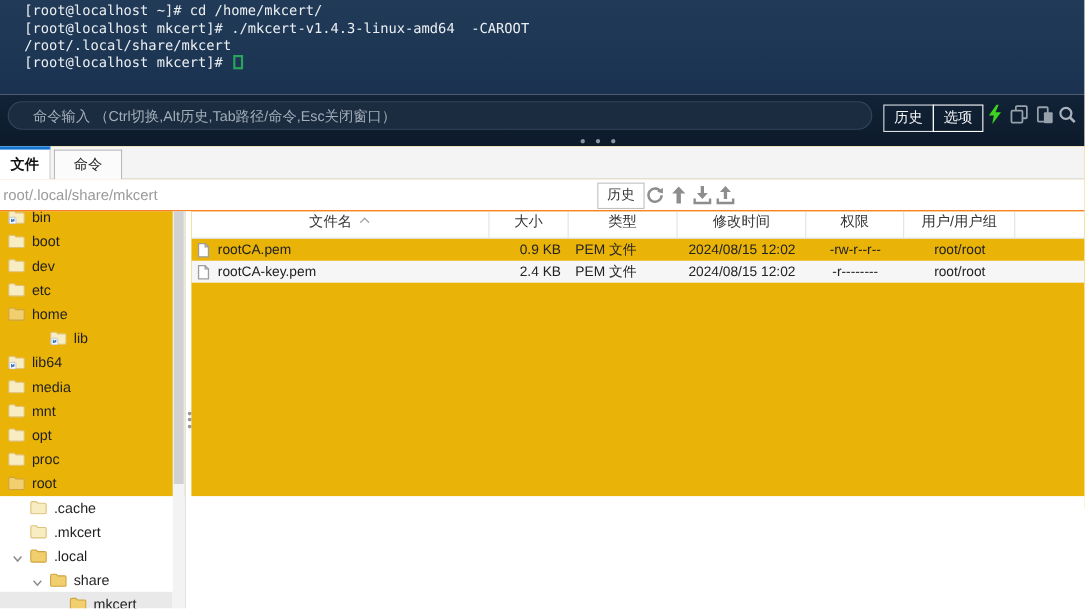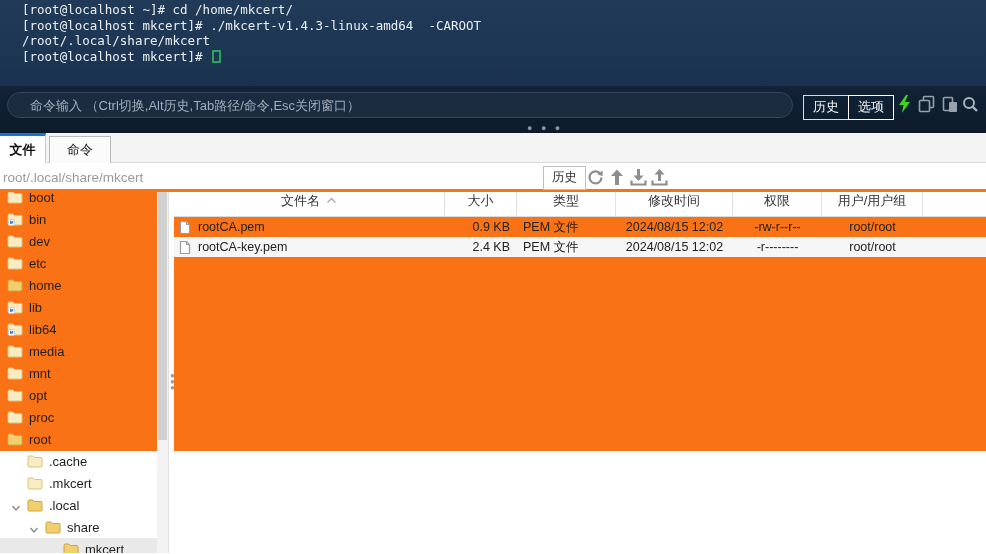--- a/index.html
+++ b/index.html
@@ -28,34 +28,34 @@
     font-size:13px; padding:2px 9px 3px; cursor:pointer;
     font-family:"Liberation Sans", sans-serif; }
   #btn-cmd-history { left:803px; border:1px solid #d9dee3; }
   #btn-cmd-options { left:848px; border:1px solid #ffffff; }
   .cmd-icon { position:absolute; top:9px; cursor:pointer; }
   #splitter-dots { position:absolute; left:527px; top:39px; letter-spacing:3px;
     color:#8b949e; font-size:9px; line-height:6px; }
 
   
   #filepanel { position:absolute; top:133px; left:0; width:100%; height:318px;
-    background:#f97316; }
+    background:#eab308; }
 
   #tabs { height:30px; background:#f4f4f4; border-bottom:1px solid #dadada;
     display:flex; }
   #tab-files { width:46px; height:30px; background:#fff;
     border-top:3px solid #1476d2; border-right:1px solid #c9c9c9;
     display:flex; align-items:center; justify-content:center;
     font-size:13px; font-weight:bold; color:#111; cursor:pointer; }
   #tab-commands { margin:3px 0 0 3px; width:62px; height:27px;
     border:1px solid #b9b9b9; border-bottom:none; background:#fbfbfb;
     display:flex; align-items:center; justify-content:center;
     font-size:13px; color:#222; cursor:pointer; }
 
-  #pathrow { height:29px; border-bottom:3px solid #f97316; position:relative;
+  #pathrow { height:29px; border-bottom:1px solid #f97316; position:relative;
     background:#fff; }
   #path-input { position:absolute; left:0; top:2px; width:530px; height:24px;
     border:none; outline:none; color:#9a9a9a; font-size:13.5px; padding-left:3px;
     font-family:"Liberation Sans", sans-serif; background:transparent; }
   #btn-path-history { position:absolute; left:543px; top:3px;
     border:1px solid #c0c0c0; background:#fff; color:#333; font-size:12.5px;
     padding:2px 8px 3px; cursor:pointer;
     font-family:"Liberation Sans", sans-serif; }
   .path-icon { position:absolute; top:5px; cursor:pointer; }
 
@@ -176,59 +176,59 @@
       </span>
     </div>
 
     <div id="content">
       <div id="tree">
         <div id="tree-inner">
             <div class="tree-row" style="padding-left: 7px;">
               <span style="display: inline-flex;">
                 <svg width="16" height="14" viewBox="0 0 16 14">
                   <path d="M1 3.5 Q1 2 2.2 2 H6 L7.5 3.5 H14 Q15 3.5 15 4.7 V12 Q15 13 13.8 13 H2.2 Q1 13 1 11.8 Z" fill="#f8ecc2" stroke="#ddc27c" stroke-width="1"></path>
-                </svg>
-              </span>
-              <span class="label">boot</span>
-            </div>
-            <div class="tree-row" style="padding-left: 7px;">
-              <span style="display: inline-flex;">
-                <svg width="16" height="14" viewBox="0 0 16 14">
-                  <path d="M1 3.5 Q1 2 2.2 2 H6 L7.5 3.5 H14 Q15 3.5 15 4.7 V12 Q15 13 13.8 13 H2.2 Q1 13 1 11.8 Z" fill="#f8ecc2" stroke="#ddc27c" stroke-width="1"></path>
                   <rect x="1.5" y="7.5" width="6" height="6" rx="1" fill="#fff" stroke="#b9c4cf" stroke-width="0.8"></rect>
                   <polygon points="3,12 3,8.8 4.2,8.8 4.2,10 6.2,8.4 6.2,11.2" fill="#3c78c8"></polygon>
                 </svg>
               </span>
               <span class="label">bin</span>
             </div>
             <div class="tree-row" style="padding-left: 7px;">
               <span style="display: inline-flex;">
                 <svg width="16" height="14" viewBox="0 0 16 14">
                   <path d="M1 3.5 Q1 2 2.2 2 H6 L7.5 3.5 H14 Q15 3.5 15 4.7 V12 Q15 13 13.8 13 H2.2 Q1 13 1 11.8 Z" fill="#f8ecc2" stroke="#ddc27c" stroke-width="1"></path>
                 </svg>
               </span>
+              <span class="label">boot</span>
+            </div>
+            <div class="tree-row" style="padding-left: 7px;">
+              <span style="display: inline-flex;">
+                <svg width="16" height="14" viewBox="0 0 16 14">
+                  <path d="M1 3.5 Q1 2 2.2 2 H6 L7.5 3.5 H14 Q15 3.5 15 4.7 V12 Q15 13 13.8 13 H2.2 Q1 13 1 11.8 Z" fill="#f8ecc2" stroke="#ddc27c" stroke-width="1"></path>
+                </svg>
+              </span>
               <span class="label">dev</span>
             </div>
             <div class="tree-row" style="padding-left: 7px;">
               <span style="display: inline-flex;">
                 <svg width="16" height="14" viewBox="0 0 16 14">
                   <path d="M1 3.5 Q1 2 2.2 2 H6 L7.5 3.5 H14 Q15 3.5 15 4.7 V12 Q15 13 13.8 13 H2.2 Q1 13 1 11.8 Z" fill="#f8ecc2" stroke="#ddc27c" stroke-width="1"></path>
                 </svg>
               </span>
               <span class="label">etc</span>
             </div>
             <div class="tree-row" style="padding-left: 7px;">
               <span style="display: inline-flex;">
                 <svg width="16" height="14" viewBox="0 0 16 14">
                   <path d="M1 3.5 Q1 2 2.2 2 H6 L7.5 3.5 H14 Q15 3.5 15 4.7 V12 Q15 13 13.8 13 H2.2 Q1 13 1 11.8 Z" fill="#f1cf6e" stroke="#cfa43f" stroke-width="1"></path>
                 </svg>
               </span>
               <span class="label">home</span>
             </div>
-            <div class="tree-row" style="padding-left: 7px;">
+            <div class="tree-row" style="padding-left: 7px; margin-left: 38px;">
               <span style="display: inline-flex;">
                 <svg width="16" height="14" viewBox="0 0 16 14">
                   <path d="M1 3.5 Q1 2 2.2 2 H6 L7.5 3.5 H14 Q15 3.5 15 4.7 V12 Q15 13 13.8 13 H2.2 Q1 13 1 11.8 Z" fill="#f8ecc2" stroke="#ddc27c" stroke-width="1"></path>
                   <rect x="1.5" y="7.5" width="6" height="6" rx="1" fill="#fff" stroke="#b9c4cf" stroke-width="0.8"></rect>
                   <polygon points="3,12 3,8.8 4.2,8.8 4.2,10 6.2,8.4 6.2,11.2" fill="#3c78c8"></polygon>
                 </svg>
               </span>
               <span class="label">lib</span>
             </div>
             <div class="tree-row" style="padding-left: 7px;">

